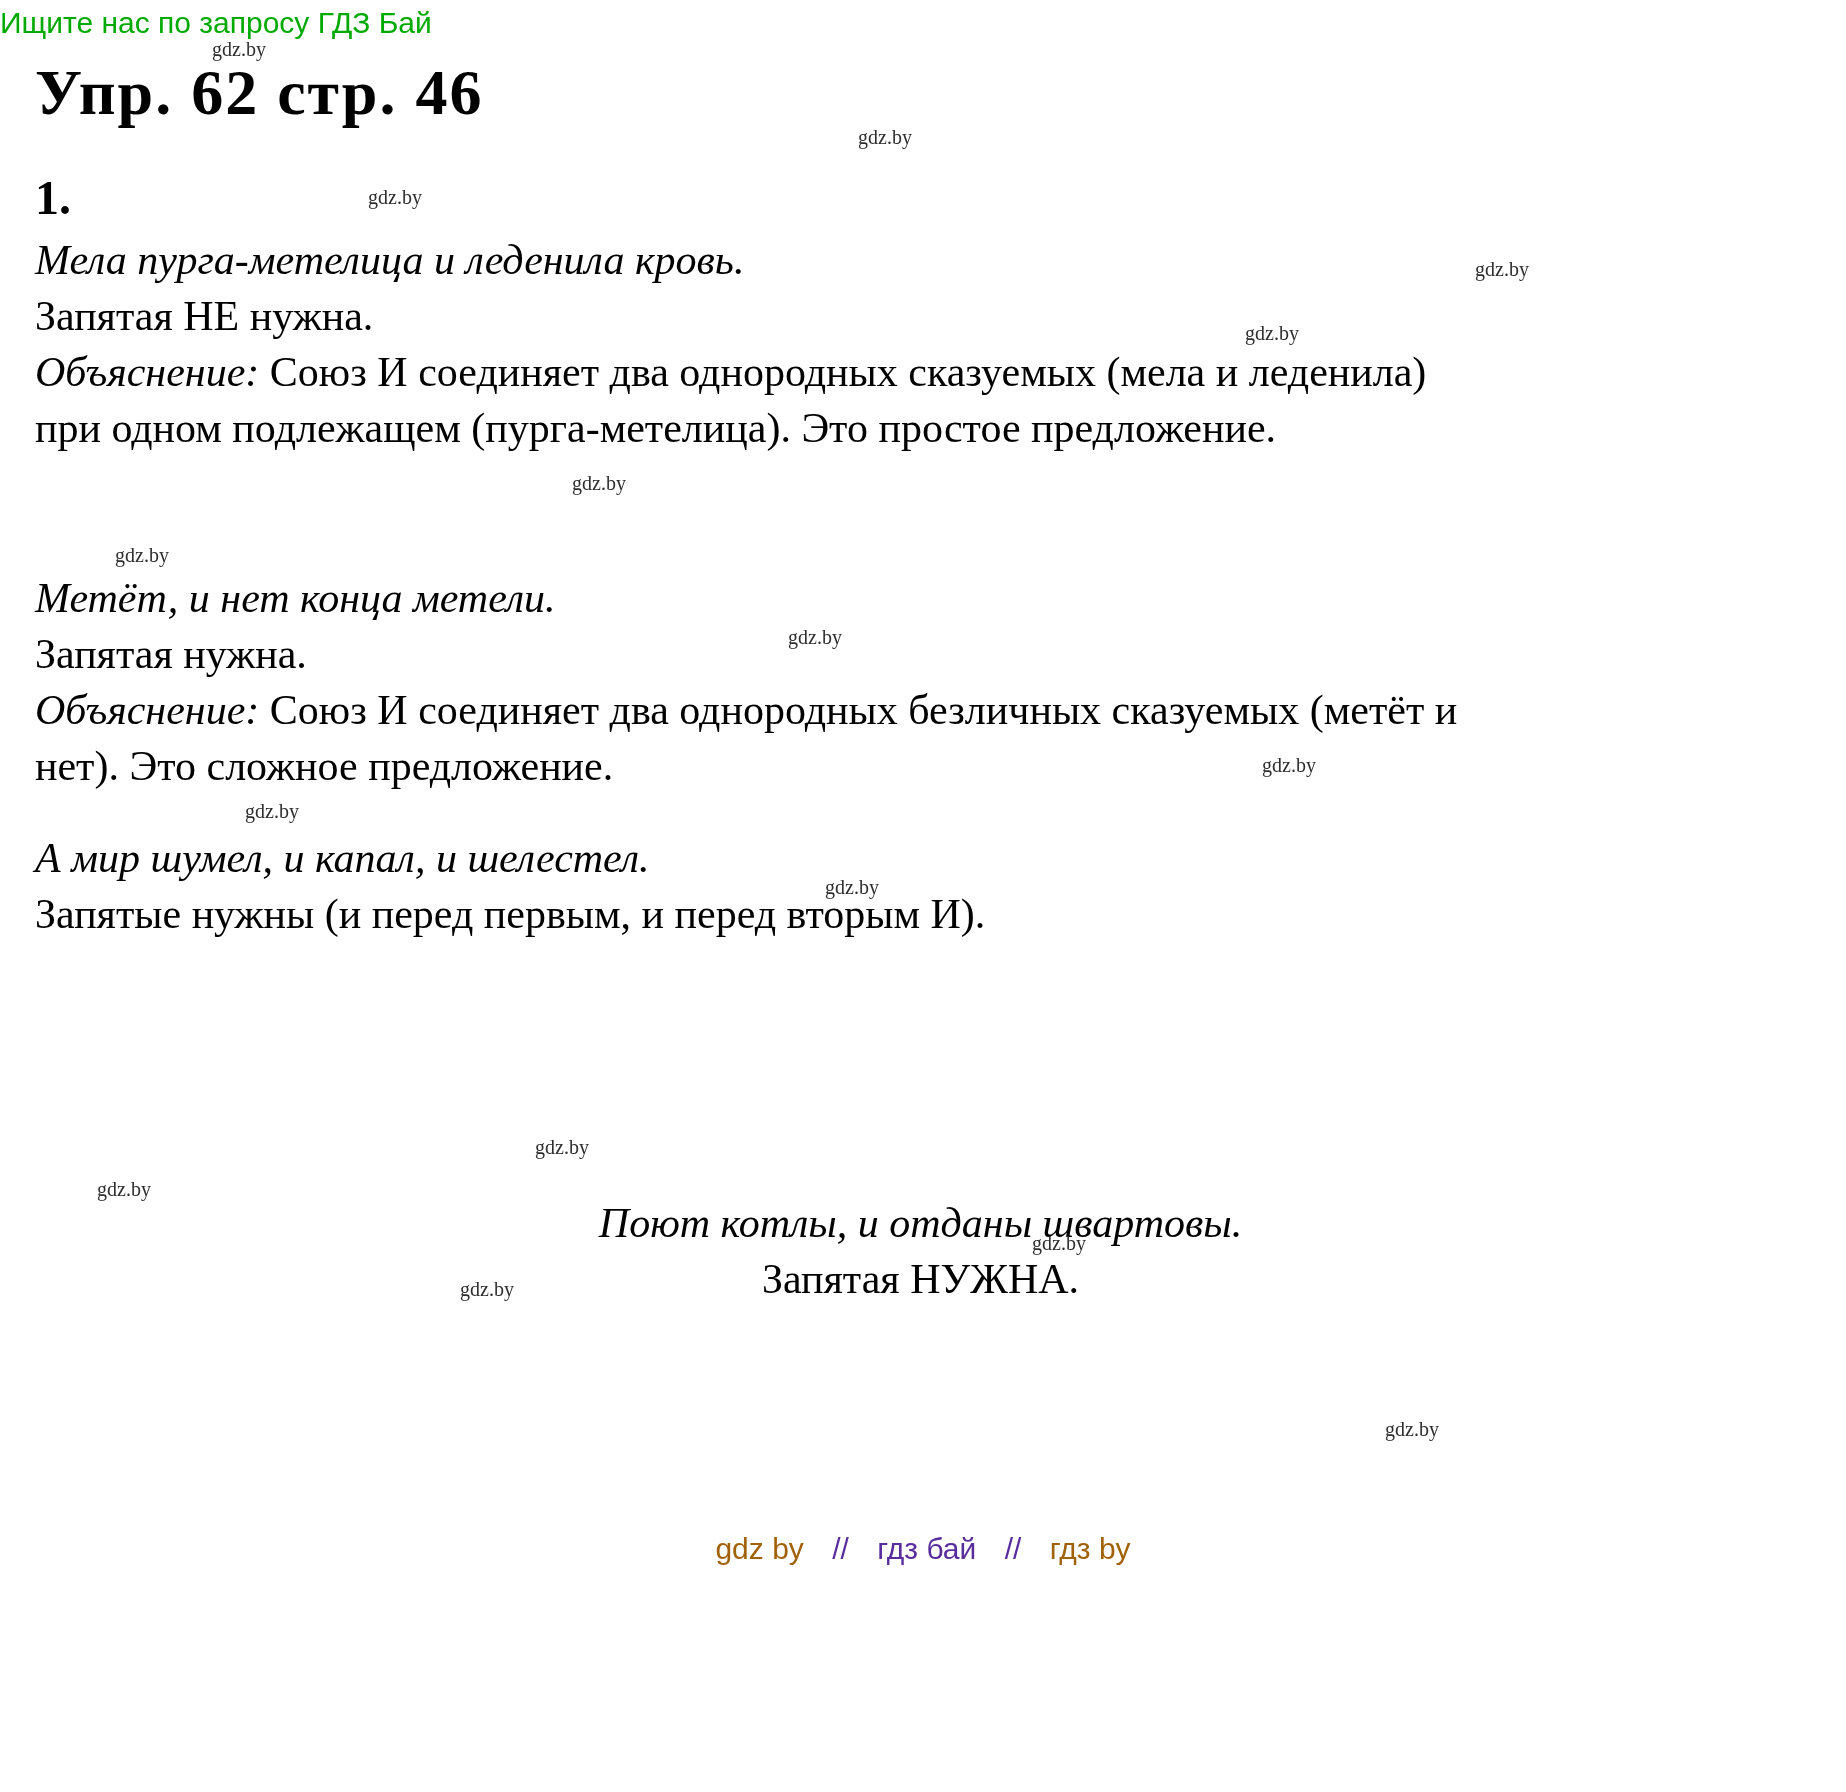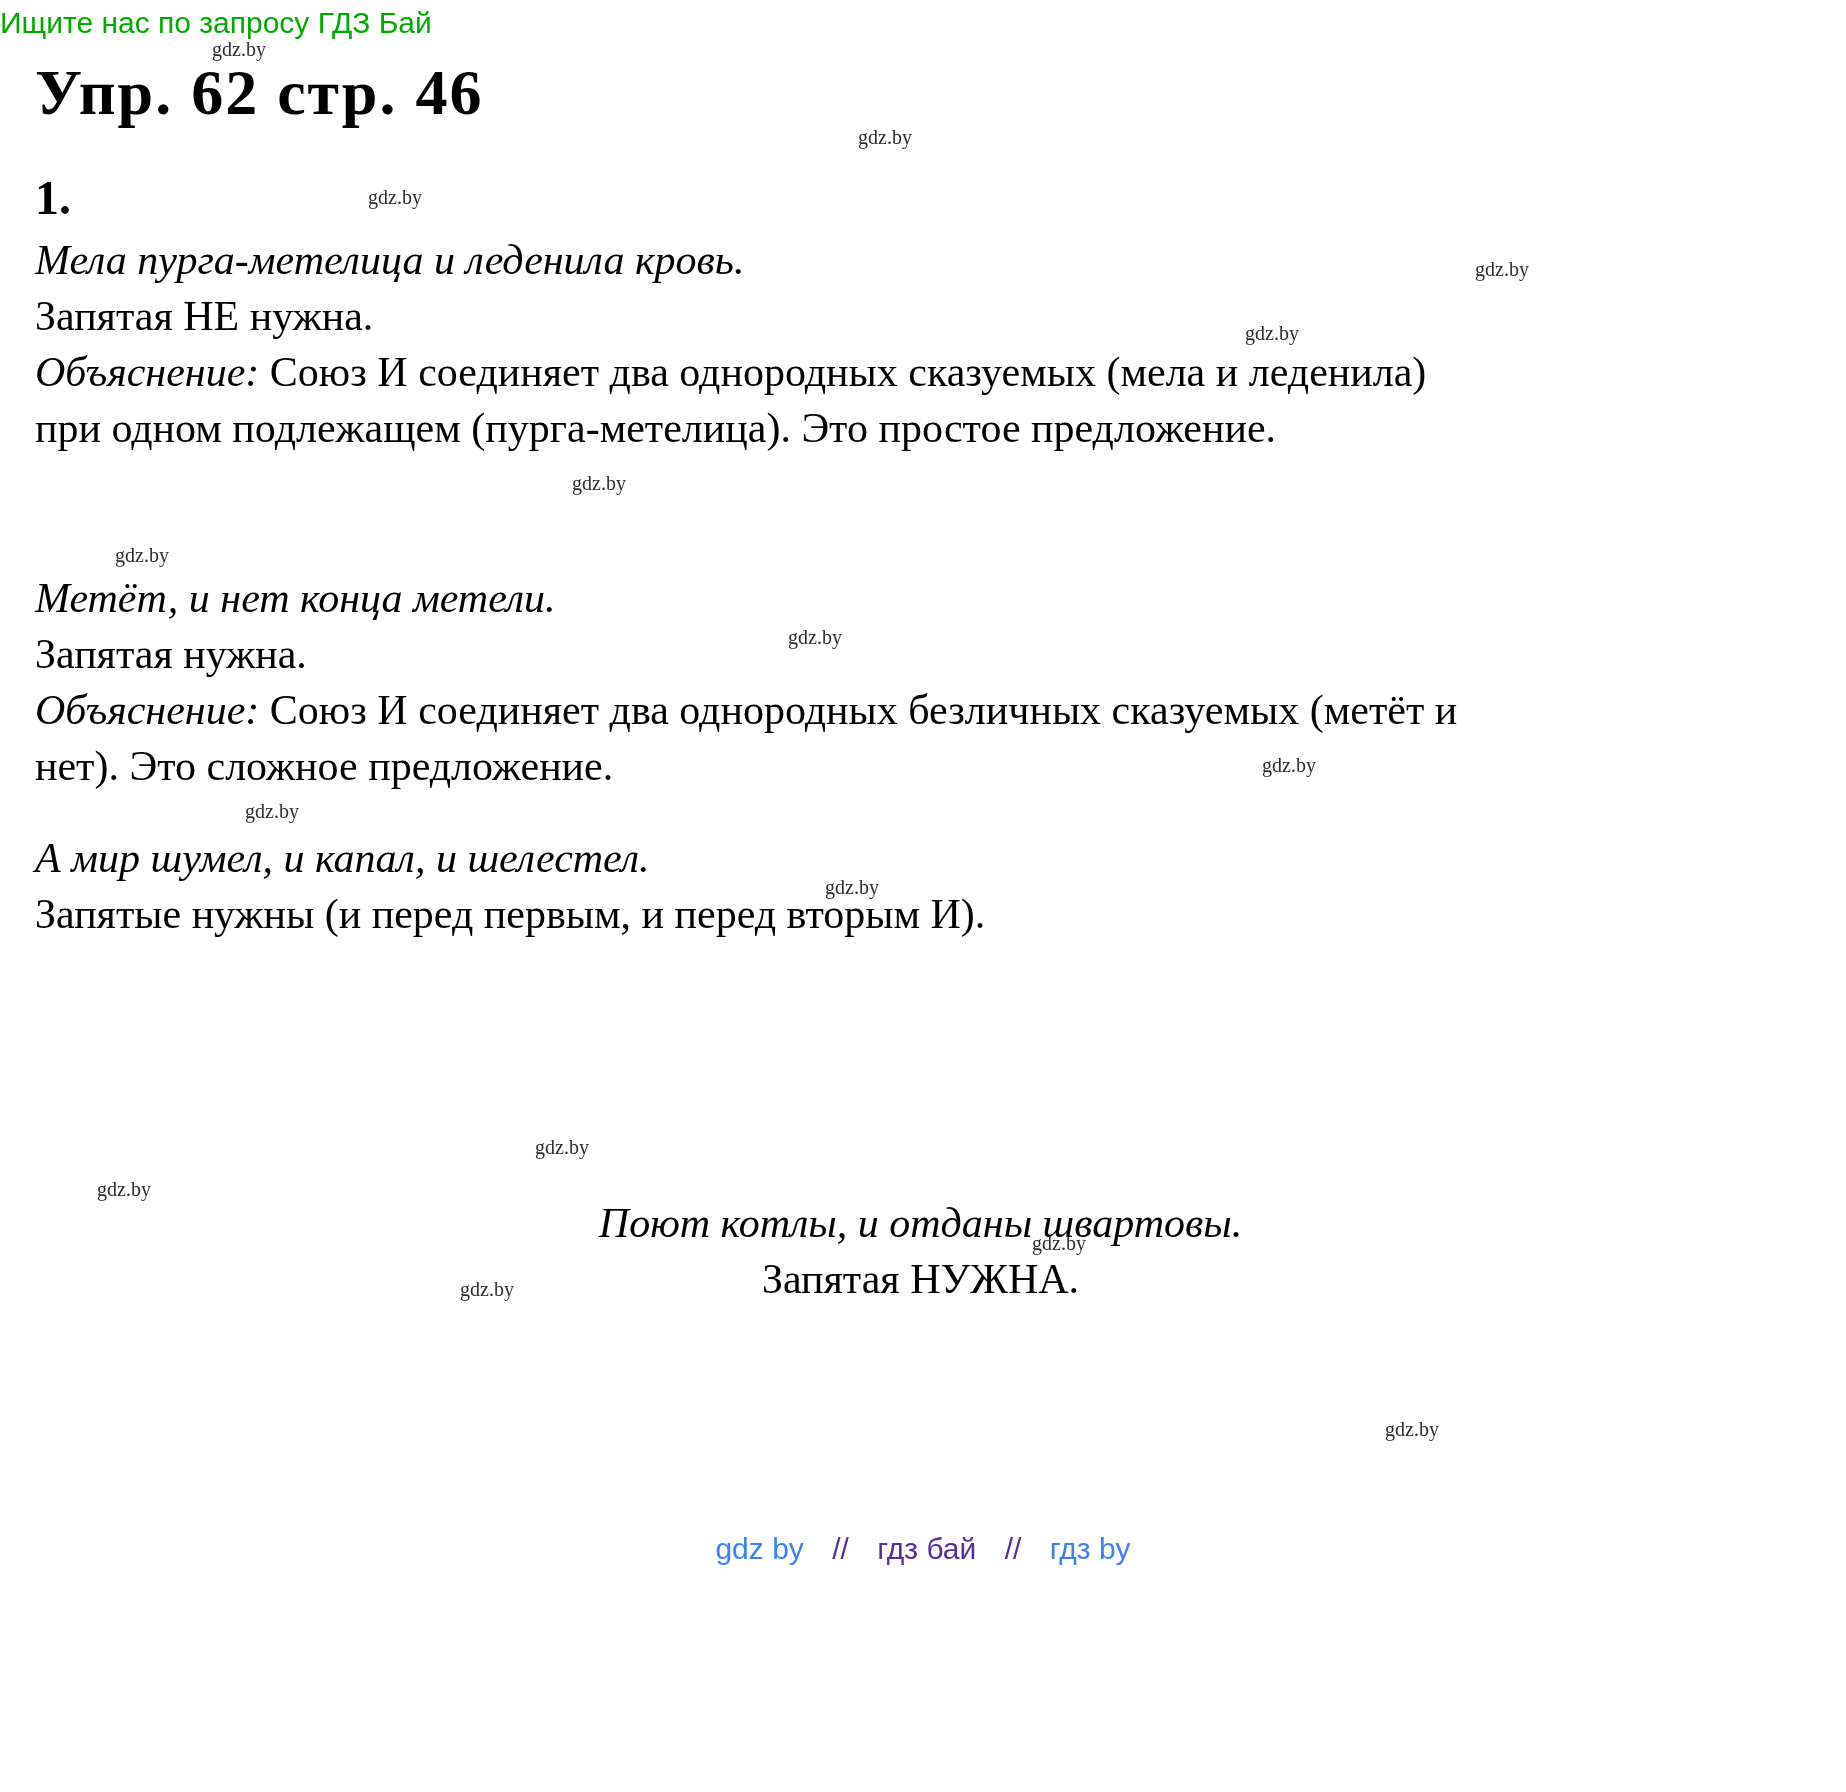--- a/index.html
+++ b/index.html
@@ -65,21 +65,21 @@
   .footer {
     position: absolute;
     top: 1532px;
     left: 0;
     width: 100%;
     text-align: center;
     font-family: "Liberation Sans", sans-serif;
     font-size: 30px;
   }
   .footer span { margin: 0 10px; }
-  .f-green { color: #3b82f6; }
+  .f-green { color: #a16207; }
   .f-purple { color: #5a2d9c; }
 </style>
 </head>
 <body>
 
 <div class="page">
 
   <div class="top-banner">Ищите нас по запросу ГДЗ Бай</div>
 
   <h1 class="heading">Упр. 62 стр. 46</h1>

